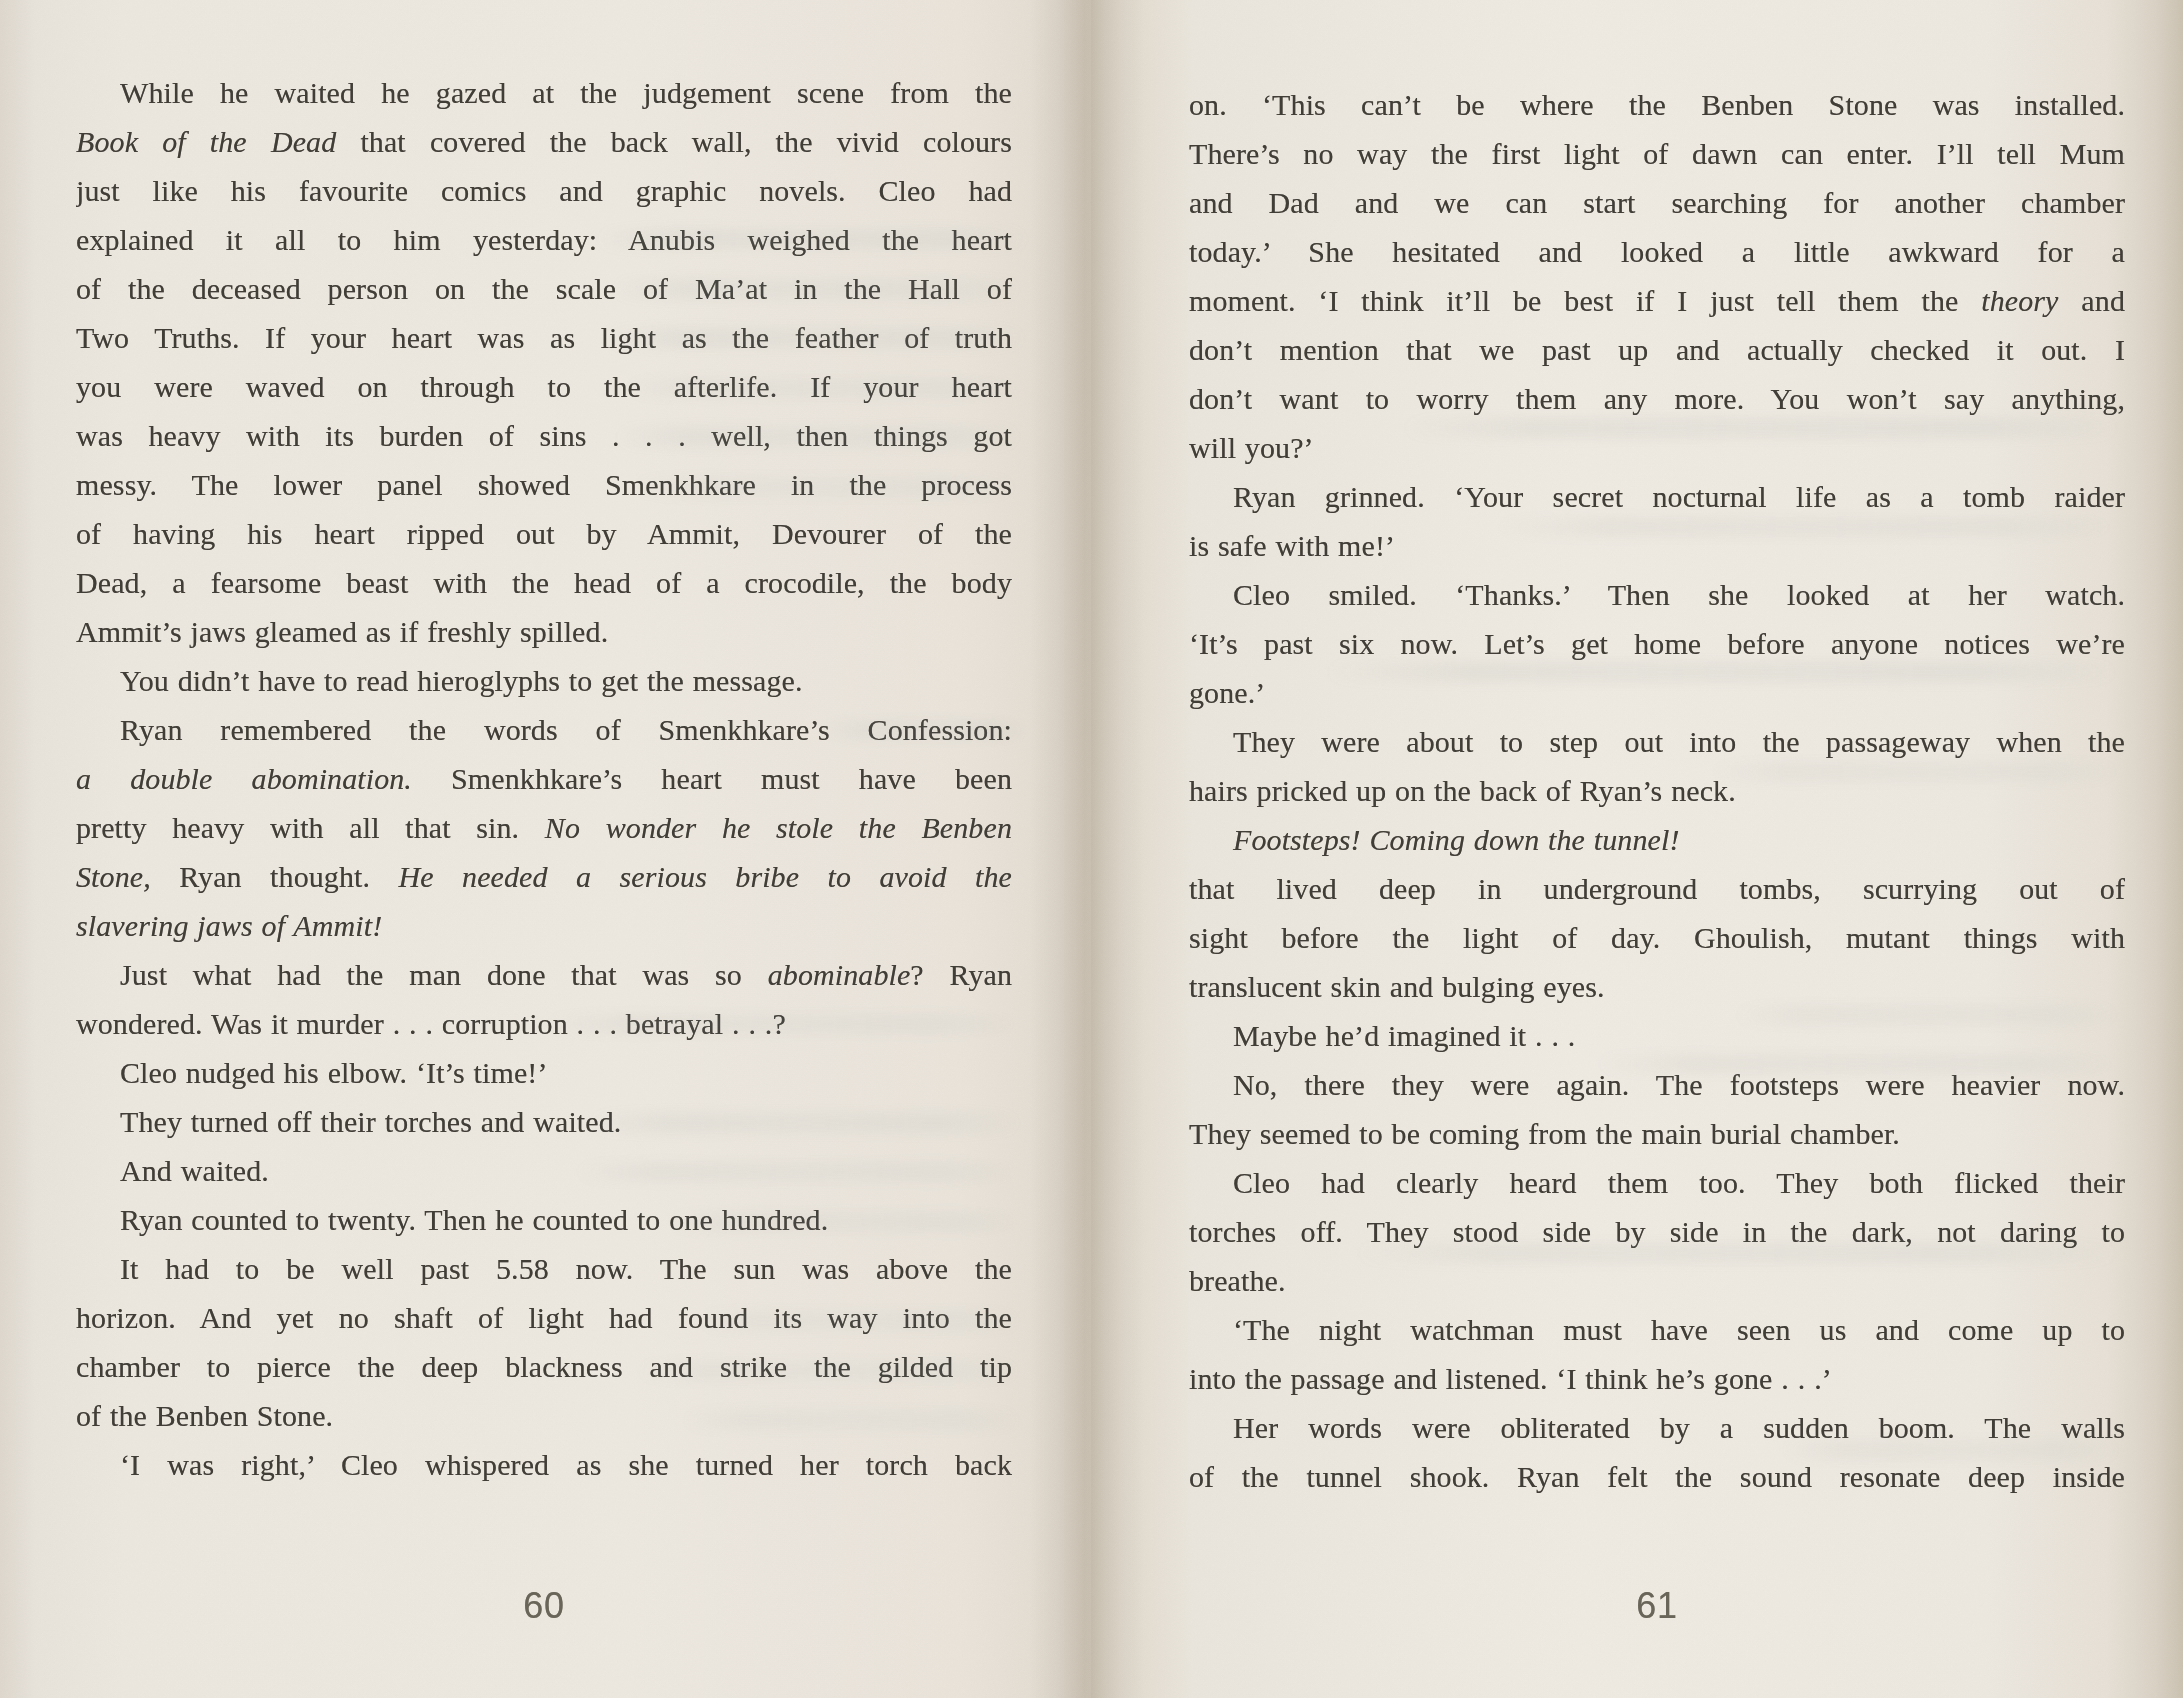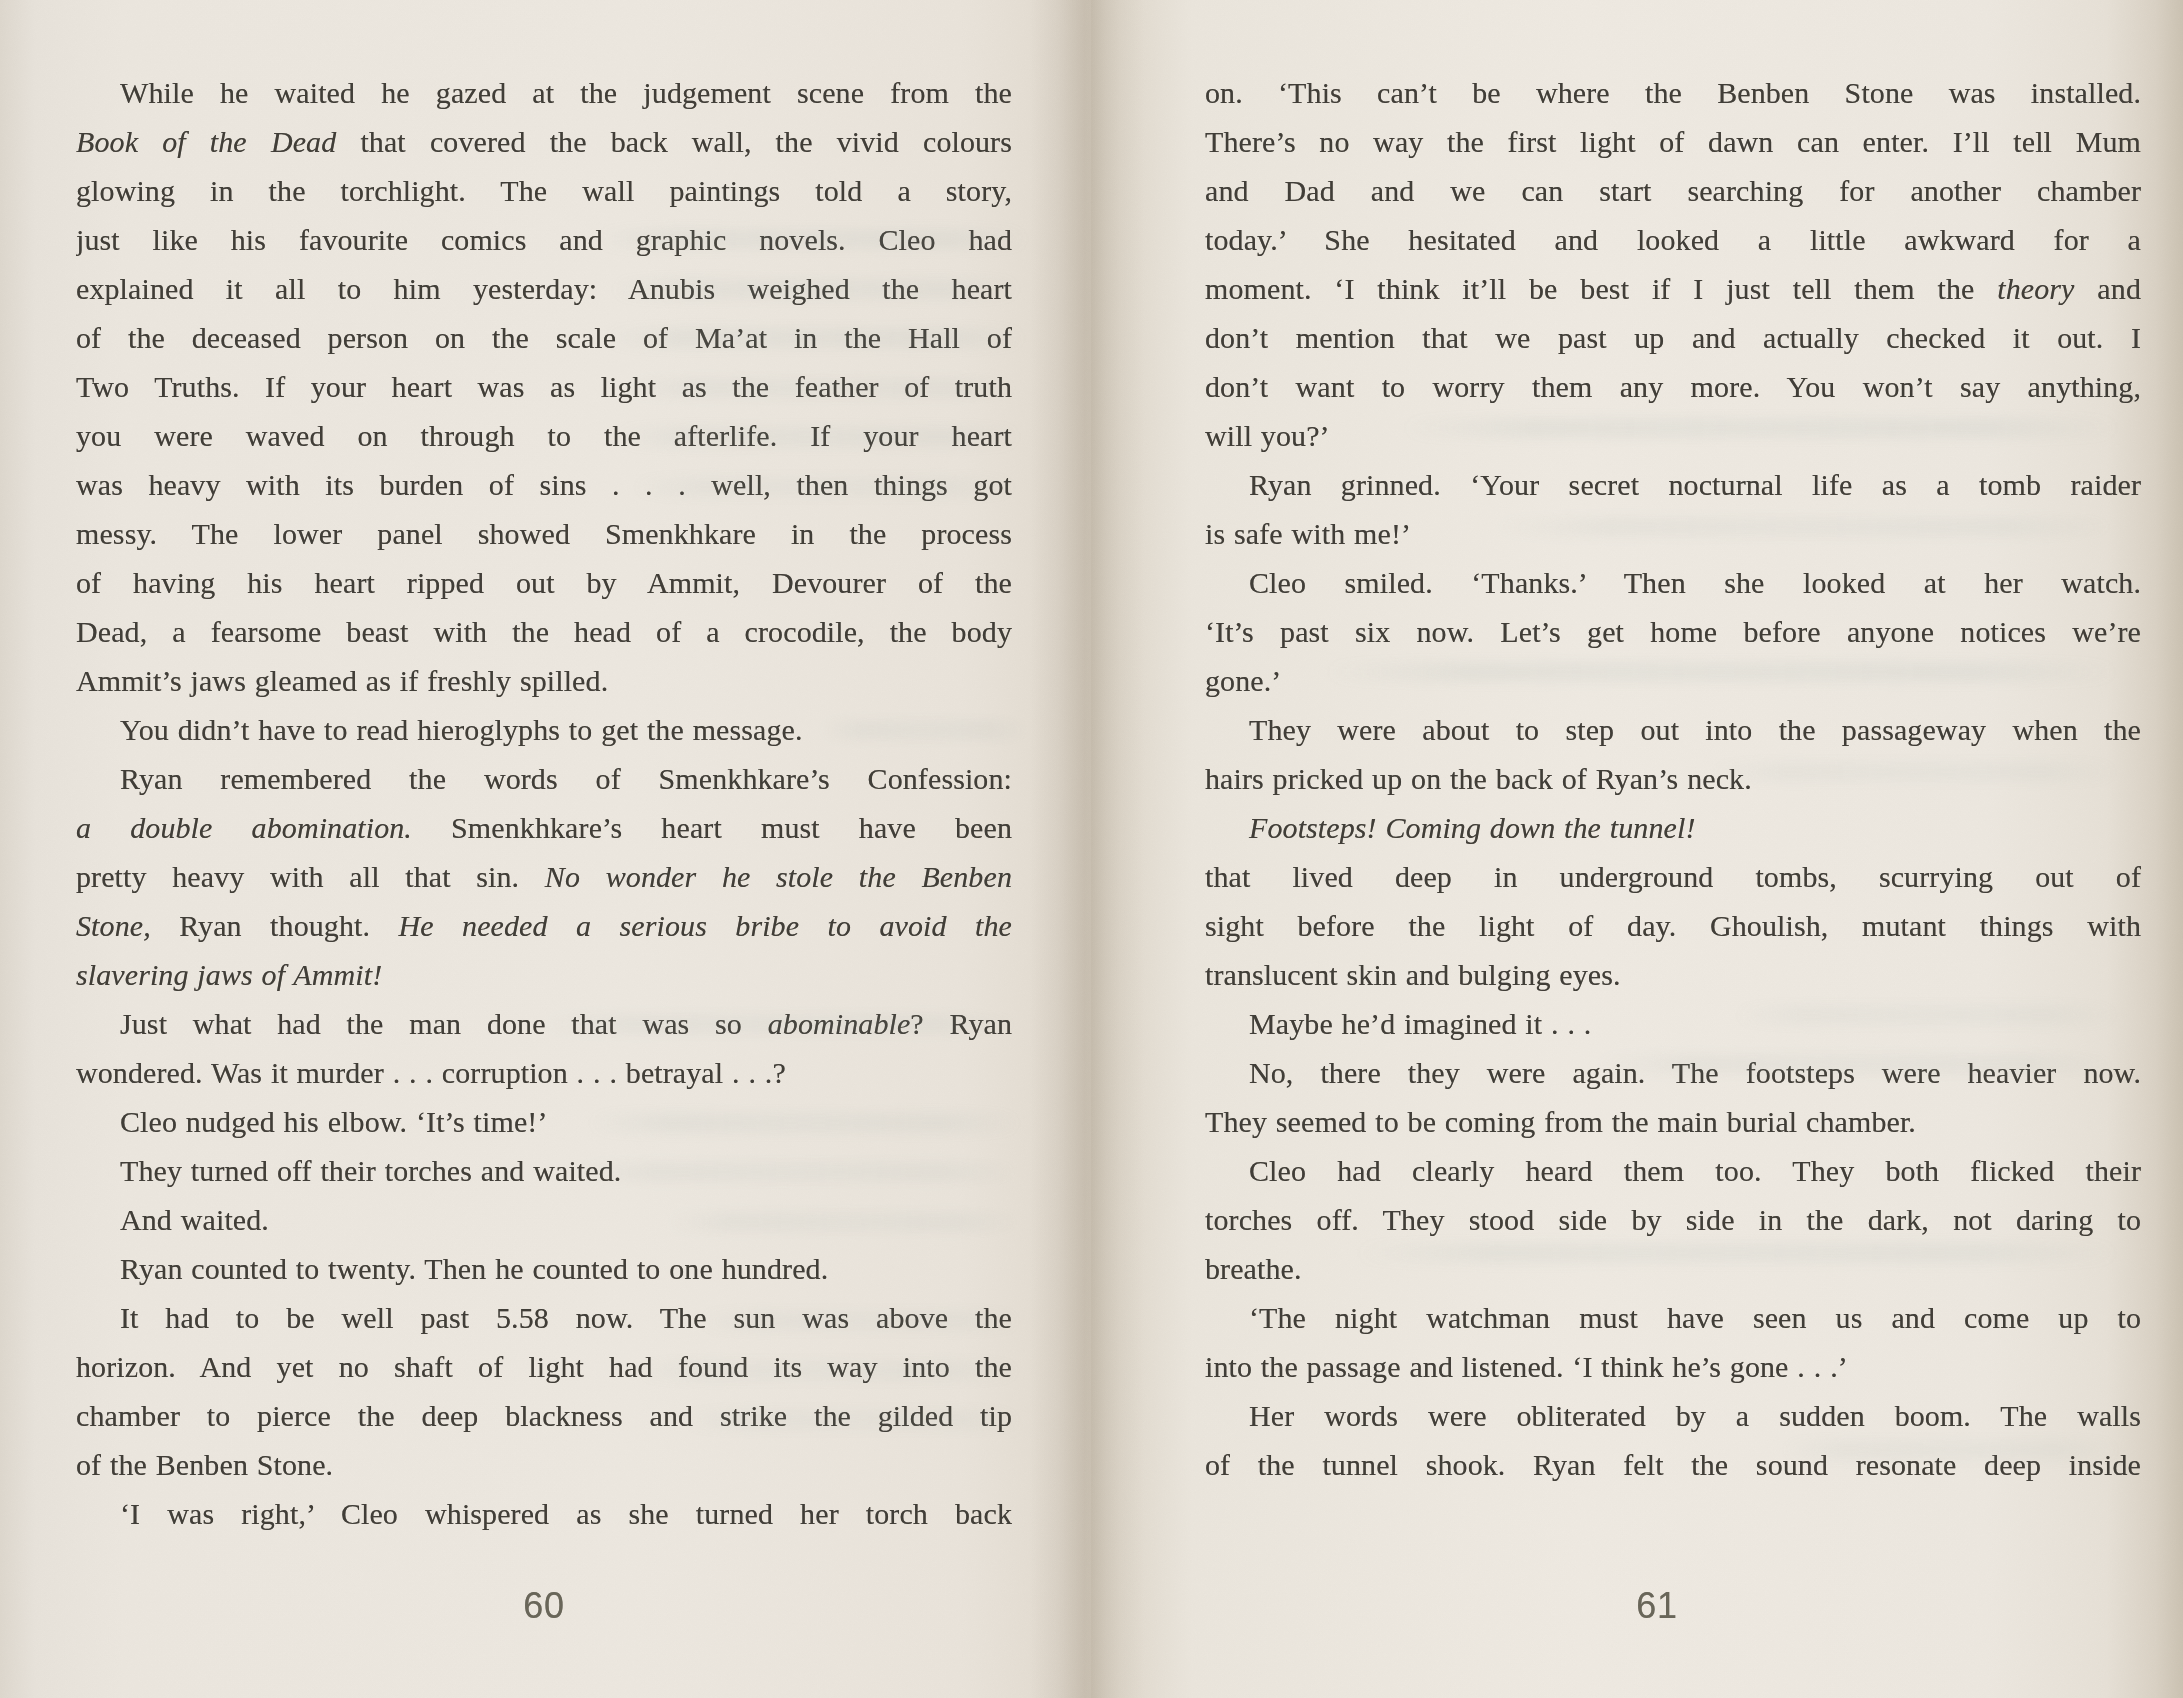--- a/index.html
+++ b/index.html
@@ -20,21 +20,21 @@
   .page.right{
     left:1091px;width:1092px;
     background:linear-gradient(90deg,#d3cbbd 0%,#dfd8cc 29px,#eae5dc 101px,#eee9e1 45%,#ece7df 82%,#e6e0d6 93%,#d9d1c4 97.5%,#cbc2b2 100%);
   }
   .gutter{
     position:absolute;top:0;bottom:0;left:1029px;width:116px;pointer-events:none;
     background:linear-gradient(90deg,rgba(112,96,74,0) 0%,rgba(112,96,74,.10) 30%,rgba(112,96,74,.17) 48%,rgba(112,96,74,.08) 66%,rgba(112,96,74,0) 100%);
   }
   .textcol{position:absolute;top:68px;width:936px;}
   .page.left  .textcol{left:76px;}
-  .page.right .textcol{left:114px;}
+  .page.right .textcol{left:98px;margin-top:12px;}
   .line{
     height:49px;line-height:49px;font-size:30px;
     letter-spacing:0.1px;word-spacing:1.2px;
     text-align:justify;text-align-last:justify;
     overflow:hidden;white-space:nowrap;
     text-shadow:0 0 0.5px rgba(62,57,48,.55);
   }
   .line.e{text-align:center;text-align-last:left;}
   .line.ind{text-indent:44px;}
   .it{font-style:italic;}
@@ -55,21 +55,20 @@
 </style>
 </head>
 <body>
 
 <div id="spread">
 
   <div class="page left">
     <div class="textcol">
         <div class="line ind"><span>While he waited he gazed at the judgement scene from the</span></div>
         <div class="line"><span class="it">Book of the Dead</span><span> that covered the back wall, the vivid colours</span></div>
-        <div class="line"><span>glowing in the torchlight. The wall paintings told a story,</span></div>
         <div class="line"><span>just like his favourite comics and graphic novels. Cleo had</span></div>
         <div class="line"><span>explained it all to him yesterday: Anubis weighed the heart</span></div>
         <div class="line"><span>of the deceased person on the scale of Ma’at in the Hall of</span></div>
         <div class="line"><span>Two Truths. If your heart was as light as the feather of truth</span></div>
         <div class="line"><span>you were waved on through to the afterlife. If your heart</span></div>
         <div class="line"><span>was heavy with its burden of sins . . . well, then things got</span></div>
         <div class="line"><span>messy. The lower panel showed Smenkhkare in the process</span></div>
         <div class="line"><span>of having his heart ripped out by Ammit, Devourer of the</span></div>
         <div class="line"><span>Dead, a fearsome beast with the head of a crocodile, the body</span></div>
         <div class="line e"><span>Ammit’s jaws gleamed as if freshly spilled.</span></div>

